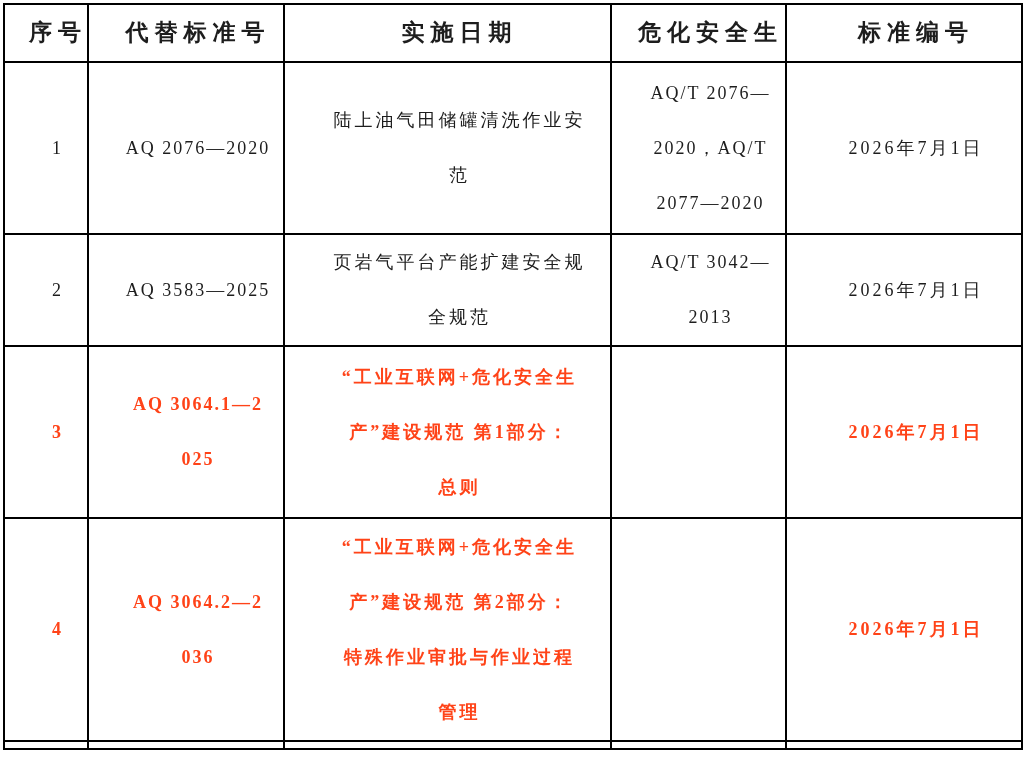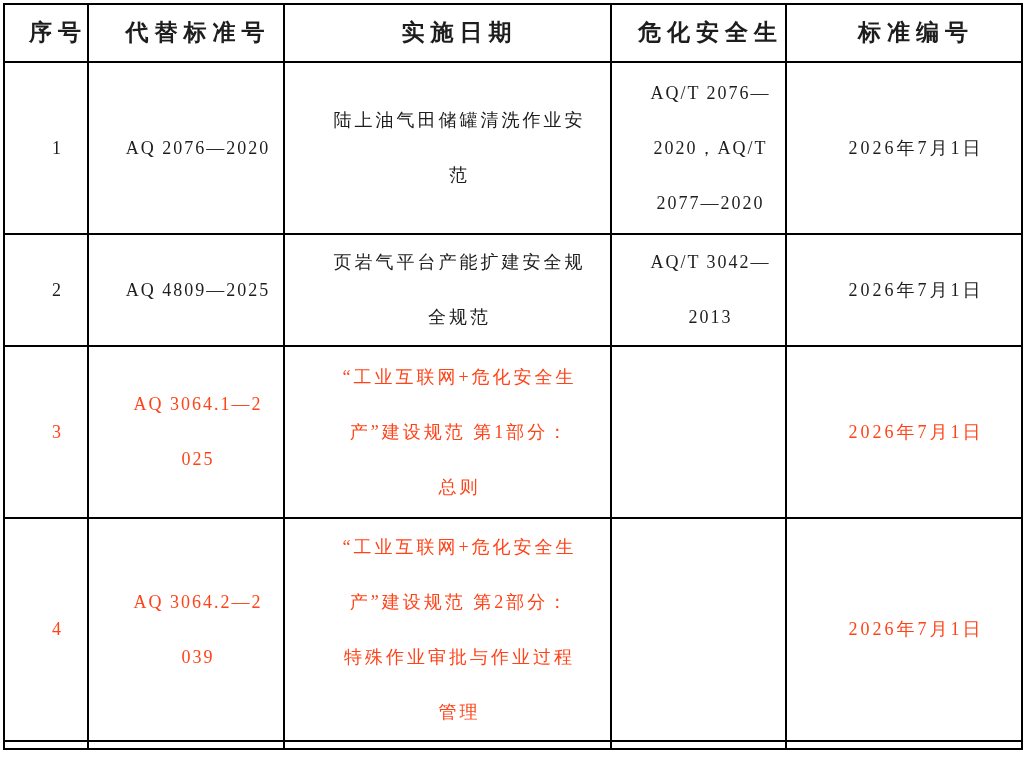--- a/index.html
+++ b/index.html
@@ -49,21 +49,21 @@
     letter-spacing: 3px;
     line-height: 55px;
     white-space: pre-line;
     padding-left: 24px;
   }
   td.cell-code, td.cell-replaces {
     letter-spacing: 2px;
   }
   tr.highlight td {
     color: var(--red);
-    font-weight: normal;
+    font-weight: bold;
   }
 </style>
 </head>
 <body>
 
 <div class="page">
   <table class="standards">
     <colgroup id="colgroup">
         <col style="width: 84px;">
         <col style="width: 196px;">
@@ -86,41 +86,41 @@
     <td class="cell-code">AQ 2076—2020</td>
     <td class="cell-name">陆上油气田储罐清洗作业安
 范</td>
     <td class="cell-replaces">AQ/T 2076—
 2020，AQ/T
 2077—2020</td>
     <td class="cell-date">2026年7月1日</td>
   </tr>
         <tr style="height: 110px;">
     <td class="cell-index">2</td>
-    <td class="cell-code">AQ 4809—2025</td>
+    <td class="cell-code">AQ 3583—2025</td>
     <td class="cell-name">页岩气平台产能扩建安全规
 全规范</td>
     <td class="cell-replaces">AQ/T 3042—
 2013</td>
     <td class="cell-date">2026年7月1日</td>
   </tr>
         <tr class="highlight" style="height: 172px;">
     <td class="cell-index">3</td>
     <td class="cell-code">AQ 3064.1—2
 025</td>
     <td class="cell-name">“工业互联网+危化安全生
 产”建设规范 第1部分：
 总则</td>
     <td class="cell-replaces"></td>
     <td class="cell-date">2026年7月1日</td>
   </tr>
         <tr class="highlight" style="height: 223px;">
     <td class="cell-index">4</td>
     <td class="cell-code">AQ 3064.2—2
-039</td>
+036</td>
     <td class="cell-name">“工业互联网+危化安全生
 产”建设规范 第2部分：
 特殊作业审批与作业过程
 管理</td>
     <td class="cell-replaces"></td>
     <td class="cell-date">2026年7月1日</td>
   </tr>
         <tr style="height: 8px;">
     <td class="cell-index"></td>
     <td class="cell-code"></td>

